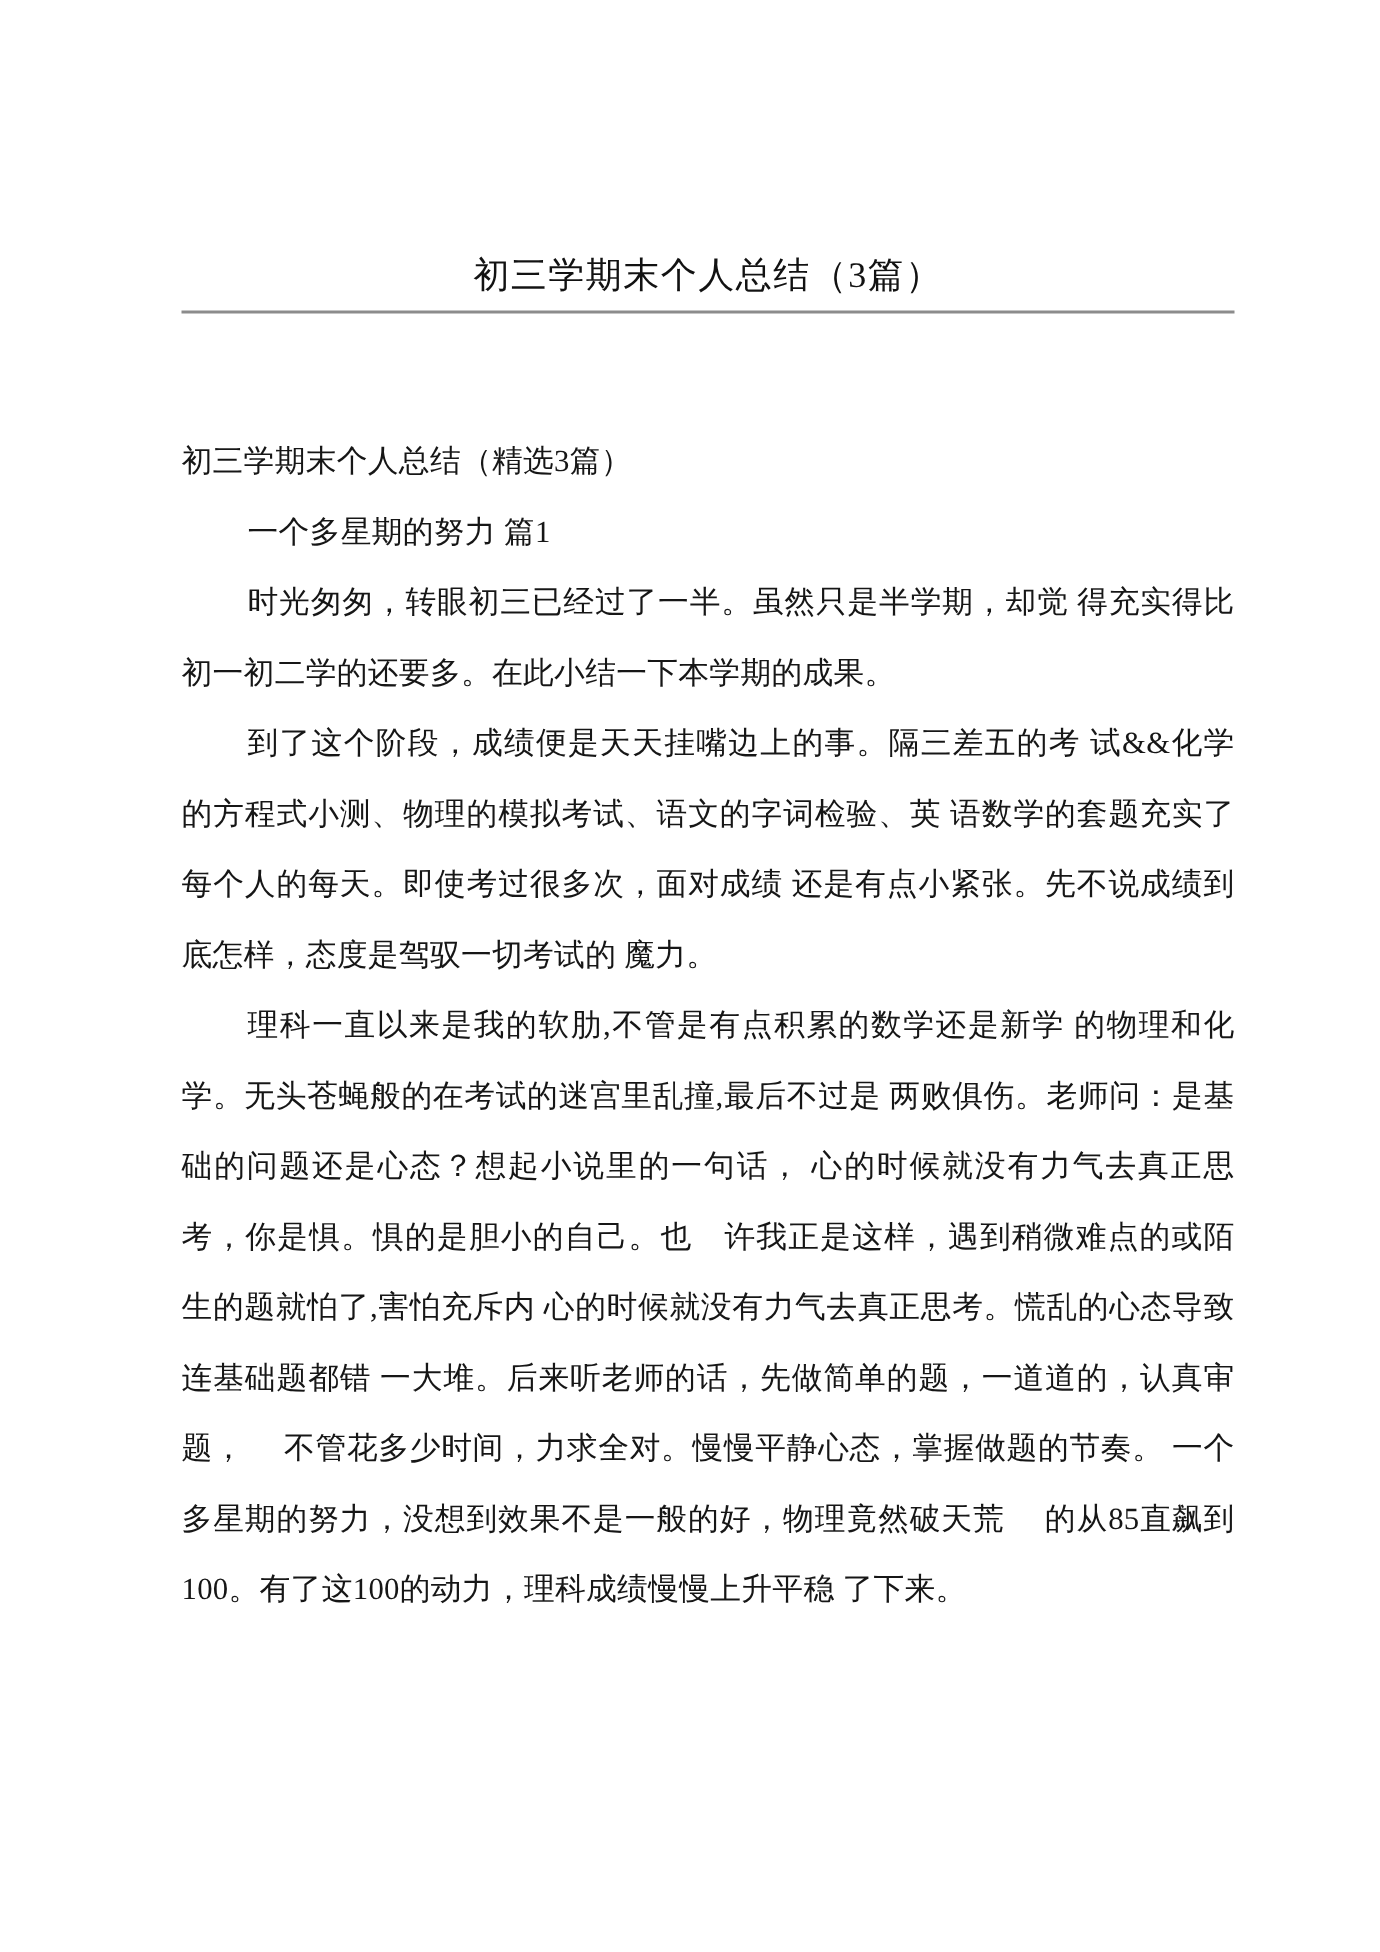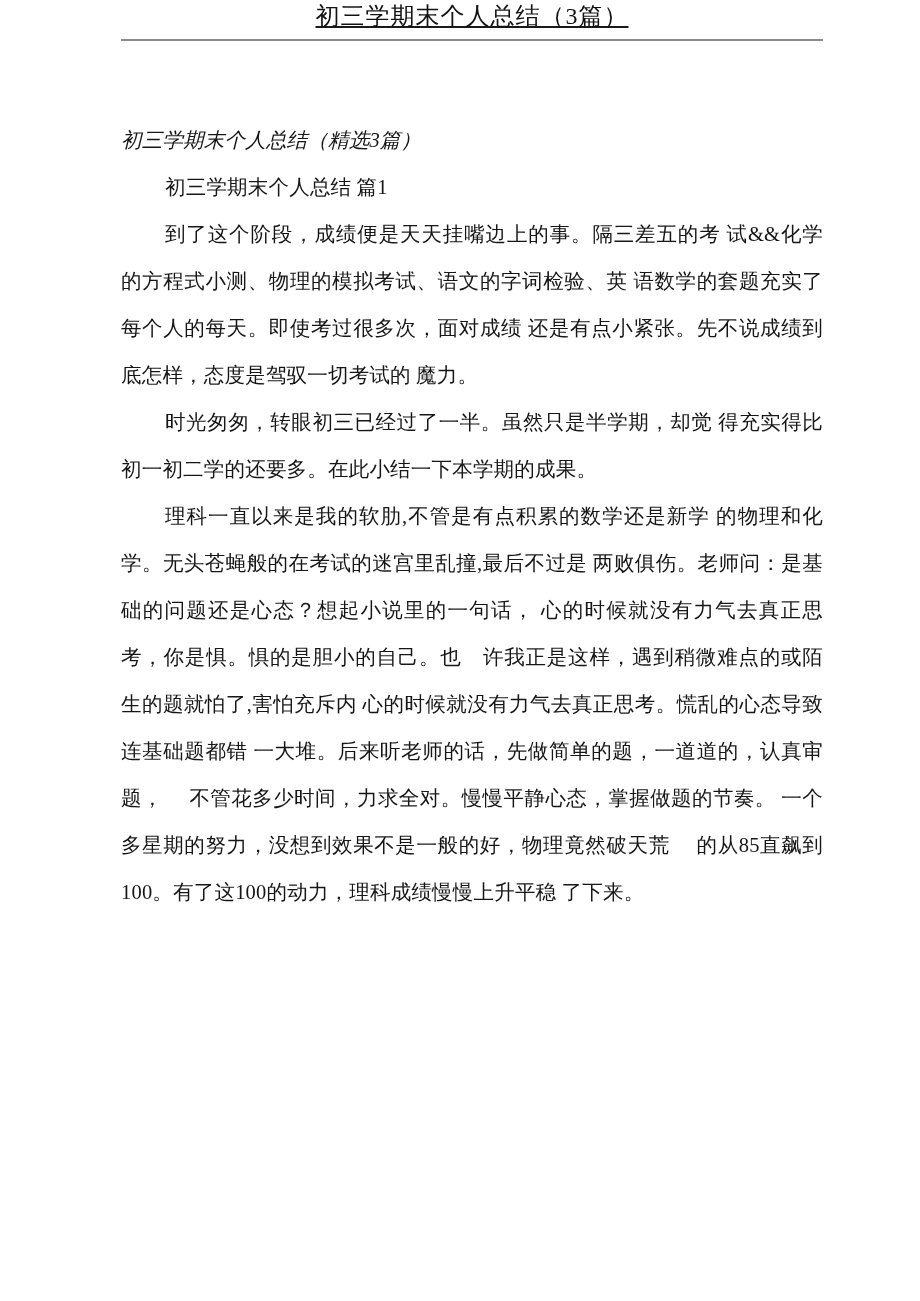--- a/index.html
+++ b/index.html
@@ -24,21 +24,21 @@
   }
   .doc-body {
     position: absolute;
     left: 121px;
     top: 0;
     width: 702px;
   }
 
   
   .title-block {
-    text-decoration: underline;
+    padding-top: 168px;
   }
   .doc-title {
     font-family: "Liberation Serif", "DejaVu Serif", serif;
     font-size: 24px;
     line-height: 32px;
     text-align: center;
     letter-spacing: 1px;
     color: #121212;
     font-weight: 400;
     white-space: nowrap;
@@ -56,21 +56,20 @@
     font-size: 20.5px;
     line-height: 47px;
     color: #161616;
     text-align: justify;
     text-justify: inter-character;
     letter-spacing: 0.2px;
     margin: 0;
   }
   .para.indent-1 {
     text-indent: 0;
-    font-style: italic;
   }
   .para.indent-2 {
     text-indent: 44px;
   }
 
   .gap-lead {
     height: 76px;
   }
 </style>
 </head>
@@ -81,22 +80,22 @@
 
     <div class="title-block">
       <div class="doc-title">初三学期末个人总结（3篇）</div>
       <div class="title-rule"></div>
     </div>
 
     <div class="gap-lead"></div>
 
     <p class="para indent-1">初三学期末个人总结（精选3篇）</p>
 
-    <p class="para indent-2">初三学期末个人总结 篇1</p>
+    <p class="para indent-2">一个多星期的努力 篇1</p>
+
+    <p class="para indent-2">时光匆匆，转眼初三已经过了一半。虽然只是半学期，却觉 得充实得比初一初二学的还要多。在此小结一下本学期的成果。</p>
 
     <p class="para indent-2">到了这个阶段，成绩便是天天挂嘴边上的事。隔三差五的考 试&amp;&amp;化学的方程式小测、物理的模拟考试、语文的字词检验、英 语数学的套题充实了每个人的每天。即使考过很多次，面对成绩 还是有点小紧张。先不说成绩到底怎样，态度是驾驭一切考试的 魔力。</p>
-
-    <p class="para indent-2">时光匆匆，转眼初三已经过了一半。虽然只是半学期，却觉 得充实得比初一初二学的还要多。在此小结一下本学期的成果。</p>
 
     <p class="para indent-2">理科一直以来是我的软肋,不管是有点积累的数学还是新学 的物理和化学。无头苍蝇般的在考试的迷宫里乱撞,最后不过是 两败俱伤。老师问：是基础的问题还是心态？想起小说里的一句话， 心的时候就没有力气去真正思考，你是惧。惧的是胆小的自己。也　许我正是这样，遇到稍微难点的或陌生的题就怕了,害怕充斥内 心的时候就没有力气去真正思考。慌乱的心态导致连基础题都错 一大堆。后来听老师的话，先做简单的题，一道道的，认真审题，　 不管花多少时间，力求全对。慢慢平静心态，掌握做题的节奏。 一个多星期的努力，没想到效果不是一般的好，物理竟然破天荒　 的从85直飙到100。有了这100的动力，理科成绩慢慢上升平稳 了下来。</p>
 
   </div>
 </div>
 
 </body></html>

